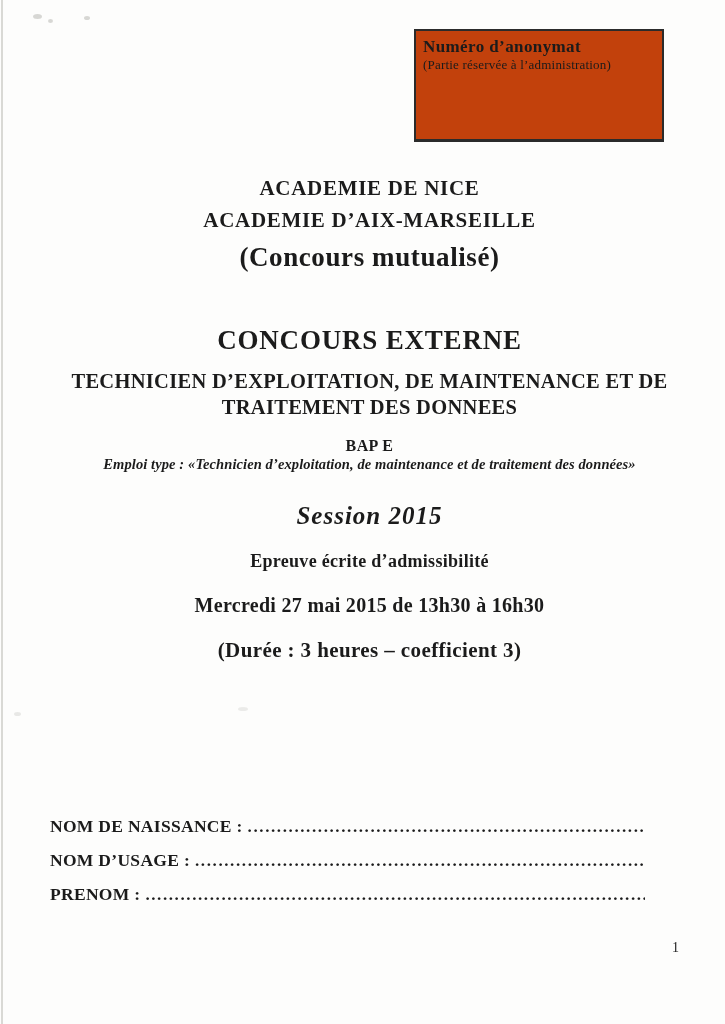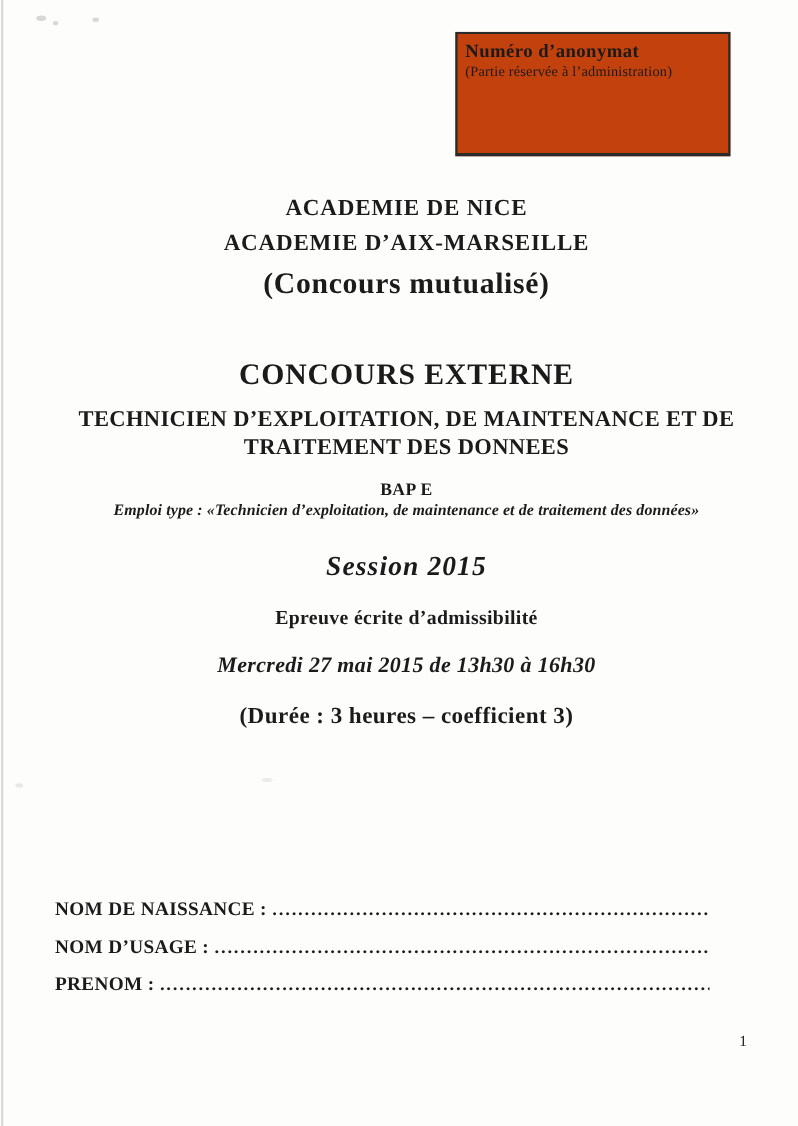--- a/index.html
+++ b/index.html
@@ -77,21 +77,21 @@
     text-align: center;
     font-weight: 700;
     font-size: 20.5px;
     line-height: 26px;
     letter-spacing: 0.3px;
   }
   .bap     { top: 437px; font-size: 16px; letter-spacing: 0.4px; }
   .emploi  { top: 456px; font-size: 14.5px; letter-spacing: 0.1px; font-style: italic; }
   .session { top: 502px; font-size: 25px; font-style: italic; letter-spacing: 1px; }
   .epreuve { top: 551px; font-size: 18px; letter-spacing: 0.3px; }
-  .datetxt { top: 594px; font-size: 20px; letter-spacing: 0.3px; font-style: italic; }
+  .datetxt { top: 594px; font-size: 20px; letter-spacing: 0.3px; }
   .duree   { top: 638px; font-size: 21px; letter-spacing: 0.4px; }
 
   
   .identity {
     position: absolute;
     left: 50px; top: 816px;
     width: 595px;
   }
   .id-row {
     display: flex;

